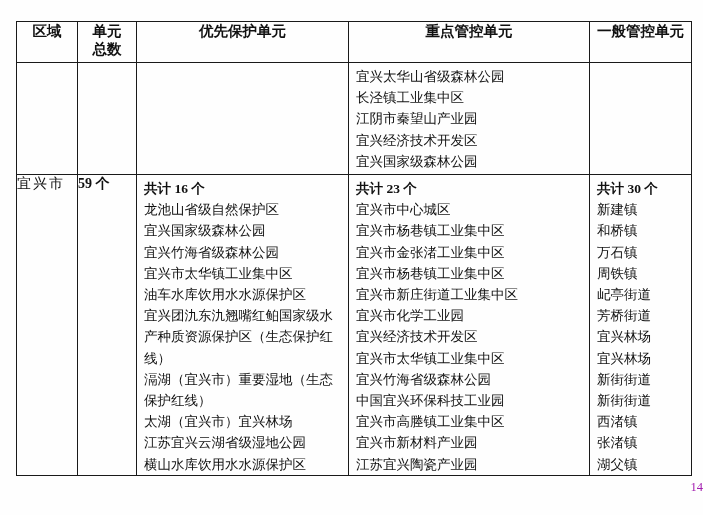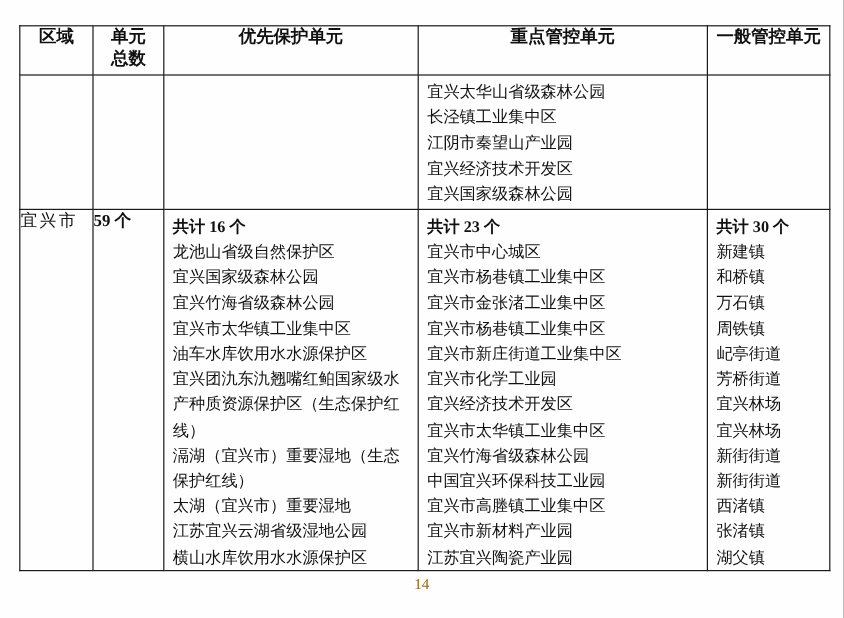--- a/index.html
+++ b/index.html
@@ -49,23 +49,23 @@
     vertical-align: middle;
     font-size: 14px;
   }
   .region-name { letter-spacing: 2px; }
   .total-count { font-weight: bold; }
   .page-number {
     position: absolute;
     left: 0;
     top: 480px;
     width: 100%;
-    text-align: center;
+    text-align: right;
     font-size: 12.5px;
-    color: #a16207;
+    color: #a21caf;
   }
 </style>
 </head>
 <body>
 
 <div class="page">
 
   <table class="units">
     <colgroup>
       <col style="width:61px">
@@ -114,21 +114,21 @@
         <div class="cell-pad">
           <div class="subtotal">共计 16 个</div>
           <div>
                 <div>龙池山省级自然保护区</div>
                 <div>宜兴国家级森林公园</div>
                 <div>宜兴竹海省级森林公园</div>
                 <div>宜兴市太华镇工业集中区</div>
                 <div>油车水库饮用水水源保护区</div>
                 <div>宜兴团氿东氿翘嘴红鲌国家级水产种质资源保护区（生态保护红线）</div>
                 <div>滆湖（宜兴市）重要湿地（生态保护红线）</div>
-                <div>太湖（宜兴市）重要湿地</div>
+                <div>太湖（宜兴市）宜兴林场</div>
                 <div>江苏宜兴云湖省级湿地公园</div>
                 <div>横山水库饮用水水源保护区</div>
               </div>
         </div>
       </td>
       <td>
         <div class="cell-pad">
           <div class="subtotal">共计 23 个</div>
           <div>
                 <div>宜兴市中心城区</div>

